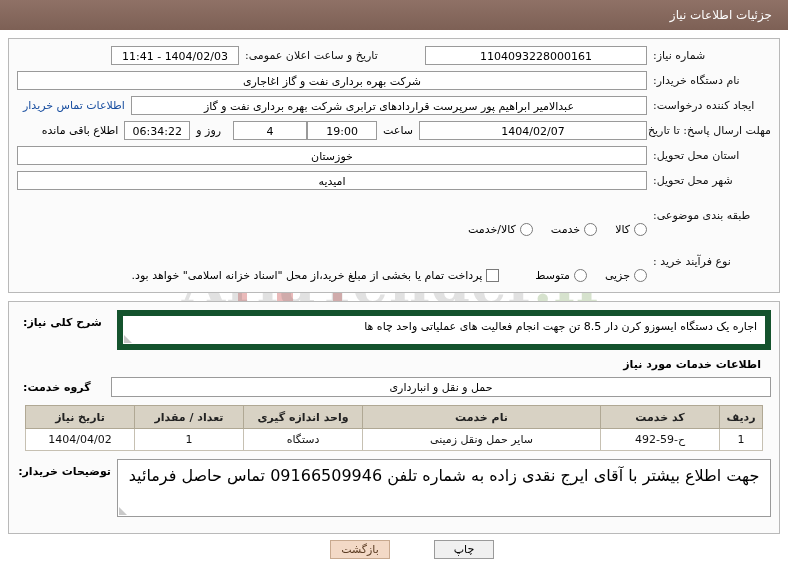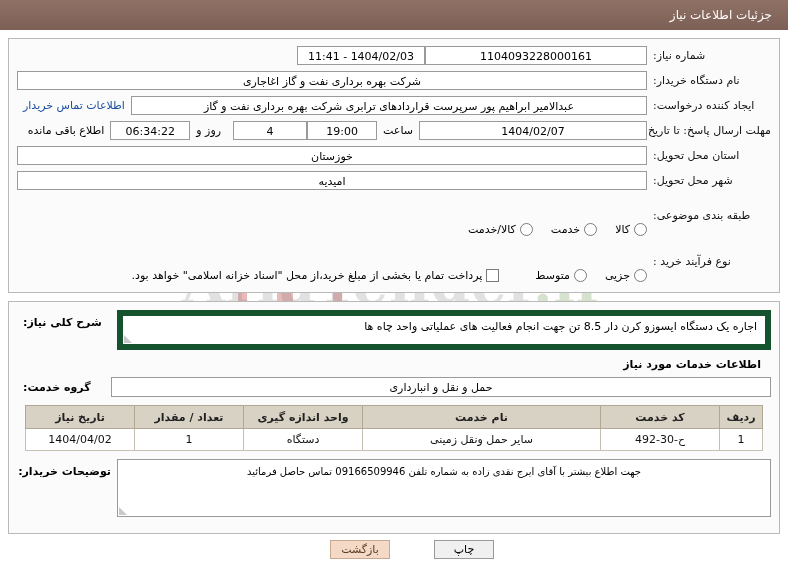--- a/index.html
+++ b/index.html
@@ -234,21 +234,21 @@
     font-weight: bold;
     font-size: 11px;
     white-space: nowrap;
   }
   .notes-box {
     flex: 1;
     border: 1px solid #9a9a9a;
     background: #ffffff;
     height: 58px;
     padding: 6px 10px;
-    font-size: 10px;
+    font-size: 16px;
     box-sizing: border-box;
     position: relative;
     text-align: center;
   }
   .notes-box:after {
     content: "";
     position: absolute;
     left: 1px;
     bottom: 1px;
     width: 0;
@@ -294,20 +294,21 @@
 <div class="watermark">
   <span>AriaTender</span><span class="wm-green">.ir</span>
 </div>
 
 <div class="panel">
   <div class="panel-inner">
 
     <div class="row">
       <div class="lbl lbl-w1">شماره نیاز:</div>
       <div class="fld" style="width:222px;">1104093228000161</div>
+      <div class="lbl" style="width:180px;">تاریخ و ساعت اعلان عمومی:</div>
       <div class="fld" style="width:128px;">1404/02/03 - 11:41</div>
     </div>
 
     <div class="row">
       <div class="lbl lbl-w1">نام دستگاه خریدار:</div>
       <div class="fld fld-grow">شرکت بهره برداری نفت و گاز اغاجاری</div>
     </div>
 
     <div class="row">
       <div class="lbl lbl-w1">ایجاد کننده درخواست:</div>
@@ -315,21 +316,21 @@
       <div class="linktext">اطلاعات تماس خریدار</div>
     </div>
 
     <div class="row">
       <div class="lbl lbl-w1">مهلت ارسال پاسخ: تا تاریخ:</div>
       <div class="fld" style="width:228px;">1404/02/07</div>
       <div class="inline-lbl">ساعت</div>
       <div class="fld" style="width:70px;">19:00</div>
       <div class="fld inline-gap" style="width:74px;">4</div>
       <div class="inline-lbl">روز و</div>
-      <div class="fld" style="width:80px;">06:34:22</div>
+      <div class="fld" style="width:66px;">06:34:22</div>
       <div class="inline-lbl">اطلاع باقی مانده</div>
     </div>
 
     <div class="row">
       <div class="lbl lbl-w1">استان محل تحویل:</div>
       <div class="fld fld-grow">خوزستان</div>
     </div>
 
     <div class="row">
       <div class="lbl lbl-w1">شهر محل تحویل:</div>
@@ -393,21 +394,21 @@
           <th style="width:110px;">کد خدمت</th>
           <th>نام خدمت</th>
           <th style="width:110px;">واحد اندازه گیری</th>
           <th style="width:100px;">تعداد / مقدار</th>
           <th style="width:100px;">تاریخ نیاز</th>
         </tr>
       </thead>
       <tbody>
         <tr>
           <td>1</td>
-          <td>ح-30-492</td>
+          <td>ح-59-492</td>
           <td>سایر حمل ونقل زمینی</td>
           <td>دستگاه</td>
           <td>1</td>
           <td>1404/04/02</td>
         </tr>
       </tbody>
     </table>
 
     <div class="notes-row" style="margin-left:0;margin-right:0;">
       <div class="notes-box">جهت اطلاع بیشتر با آقای ایرج نقدی زاده به شماره تلفن 09166509946 تماس حاصل فرمائید</div>

